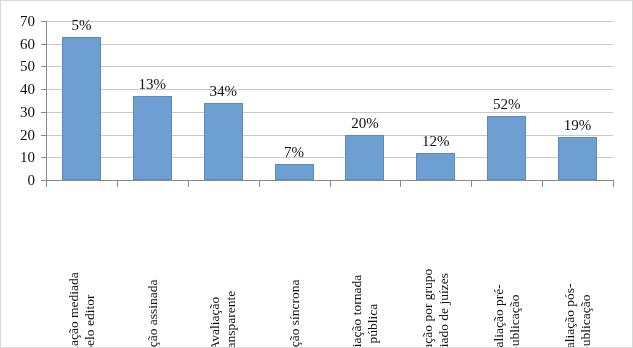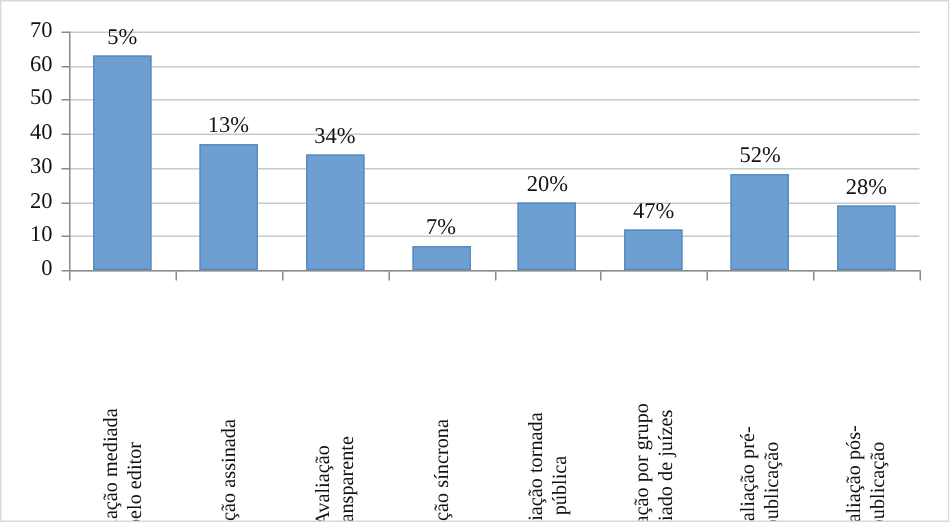--- a/index.html
+++ b/index.html
@@ -184,23 +184,23 @@
       <div class="x-tick-mark" style="left: 470.25px;"></div>
       <div class="x-tick-mark" style="left: 541.125px;"></div>
       <div class="x-tick-mark" style="left: 612px;"></div>
     </div>
   <div id="value-labels">
       <div class="bar-value-label" style="left: 80.4375px; top: 16.9px;">5%</div>
       <div class="bar-value-label" style="left: 151.312px; top: 75.9571px;">13%</div>
       <div class="bar-value-label" style="left: 222.188px; top: 82.7714px; text-align: center;">34%</div>
       <div class="bar-value-label" style="left: 293.062px; top: 144.1px;">7%</div>
       <div class="bar-value-label" style="left: 363.938px; top: 114.571px; text-align: center;">20%</div>
-      <div class="bar-value-label" style="left: 434.812px; top: 132.743px;">47%</div>
+      <div class="bar-value-label" style="left: 434.812px; top: 132.743px;">12%</div>
       <div class="bar-value-label" style="left: 505.688px; top: 96.4px;">52%</div>
-      <div class="bar-value-label" style="left: 576.562px; top: 116.843px;">28%</div>
+      <div class="bar-value-label" style="left: 576.562px; top: 116.843px;">19%</div>
     </div>
   <div id="cat-labels">
       <div class="cat-label-wrap" style="left: 45px; width: 70.875px;">
         <div class="cat-label">
           <span class="ln">Avaliação mediada</span>
           <span class="ln">pelo editor</span>
         </div>
       </div>
       <div class="cat-label-wrap" style="left: 115.875px; width: 70.875px;">
         <div class="cat-label">

